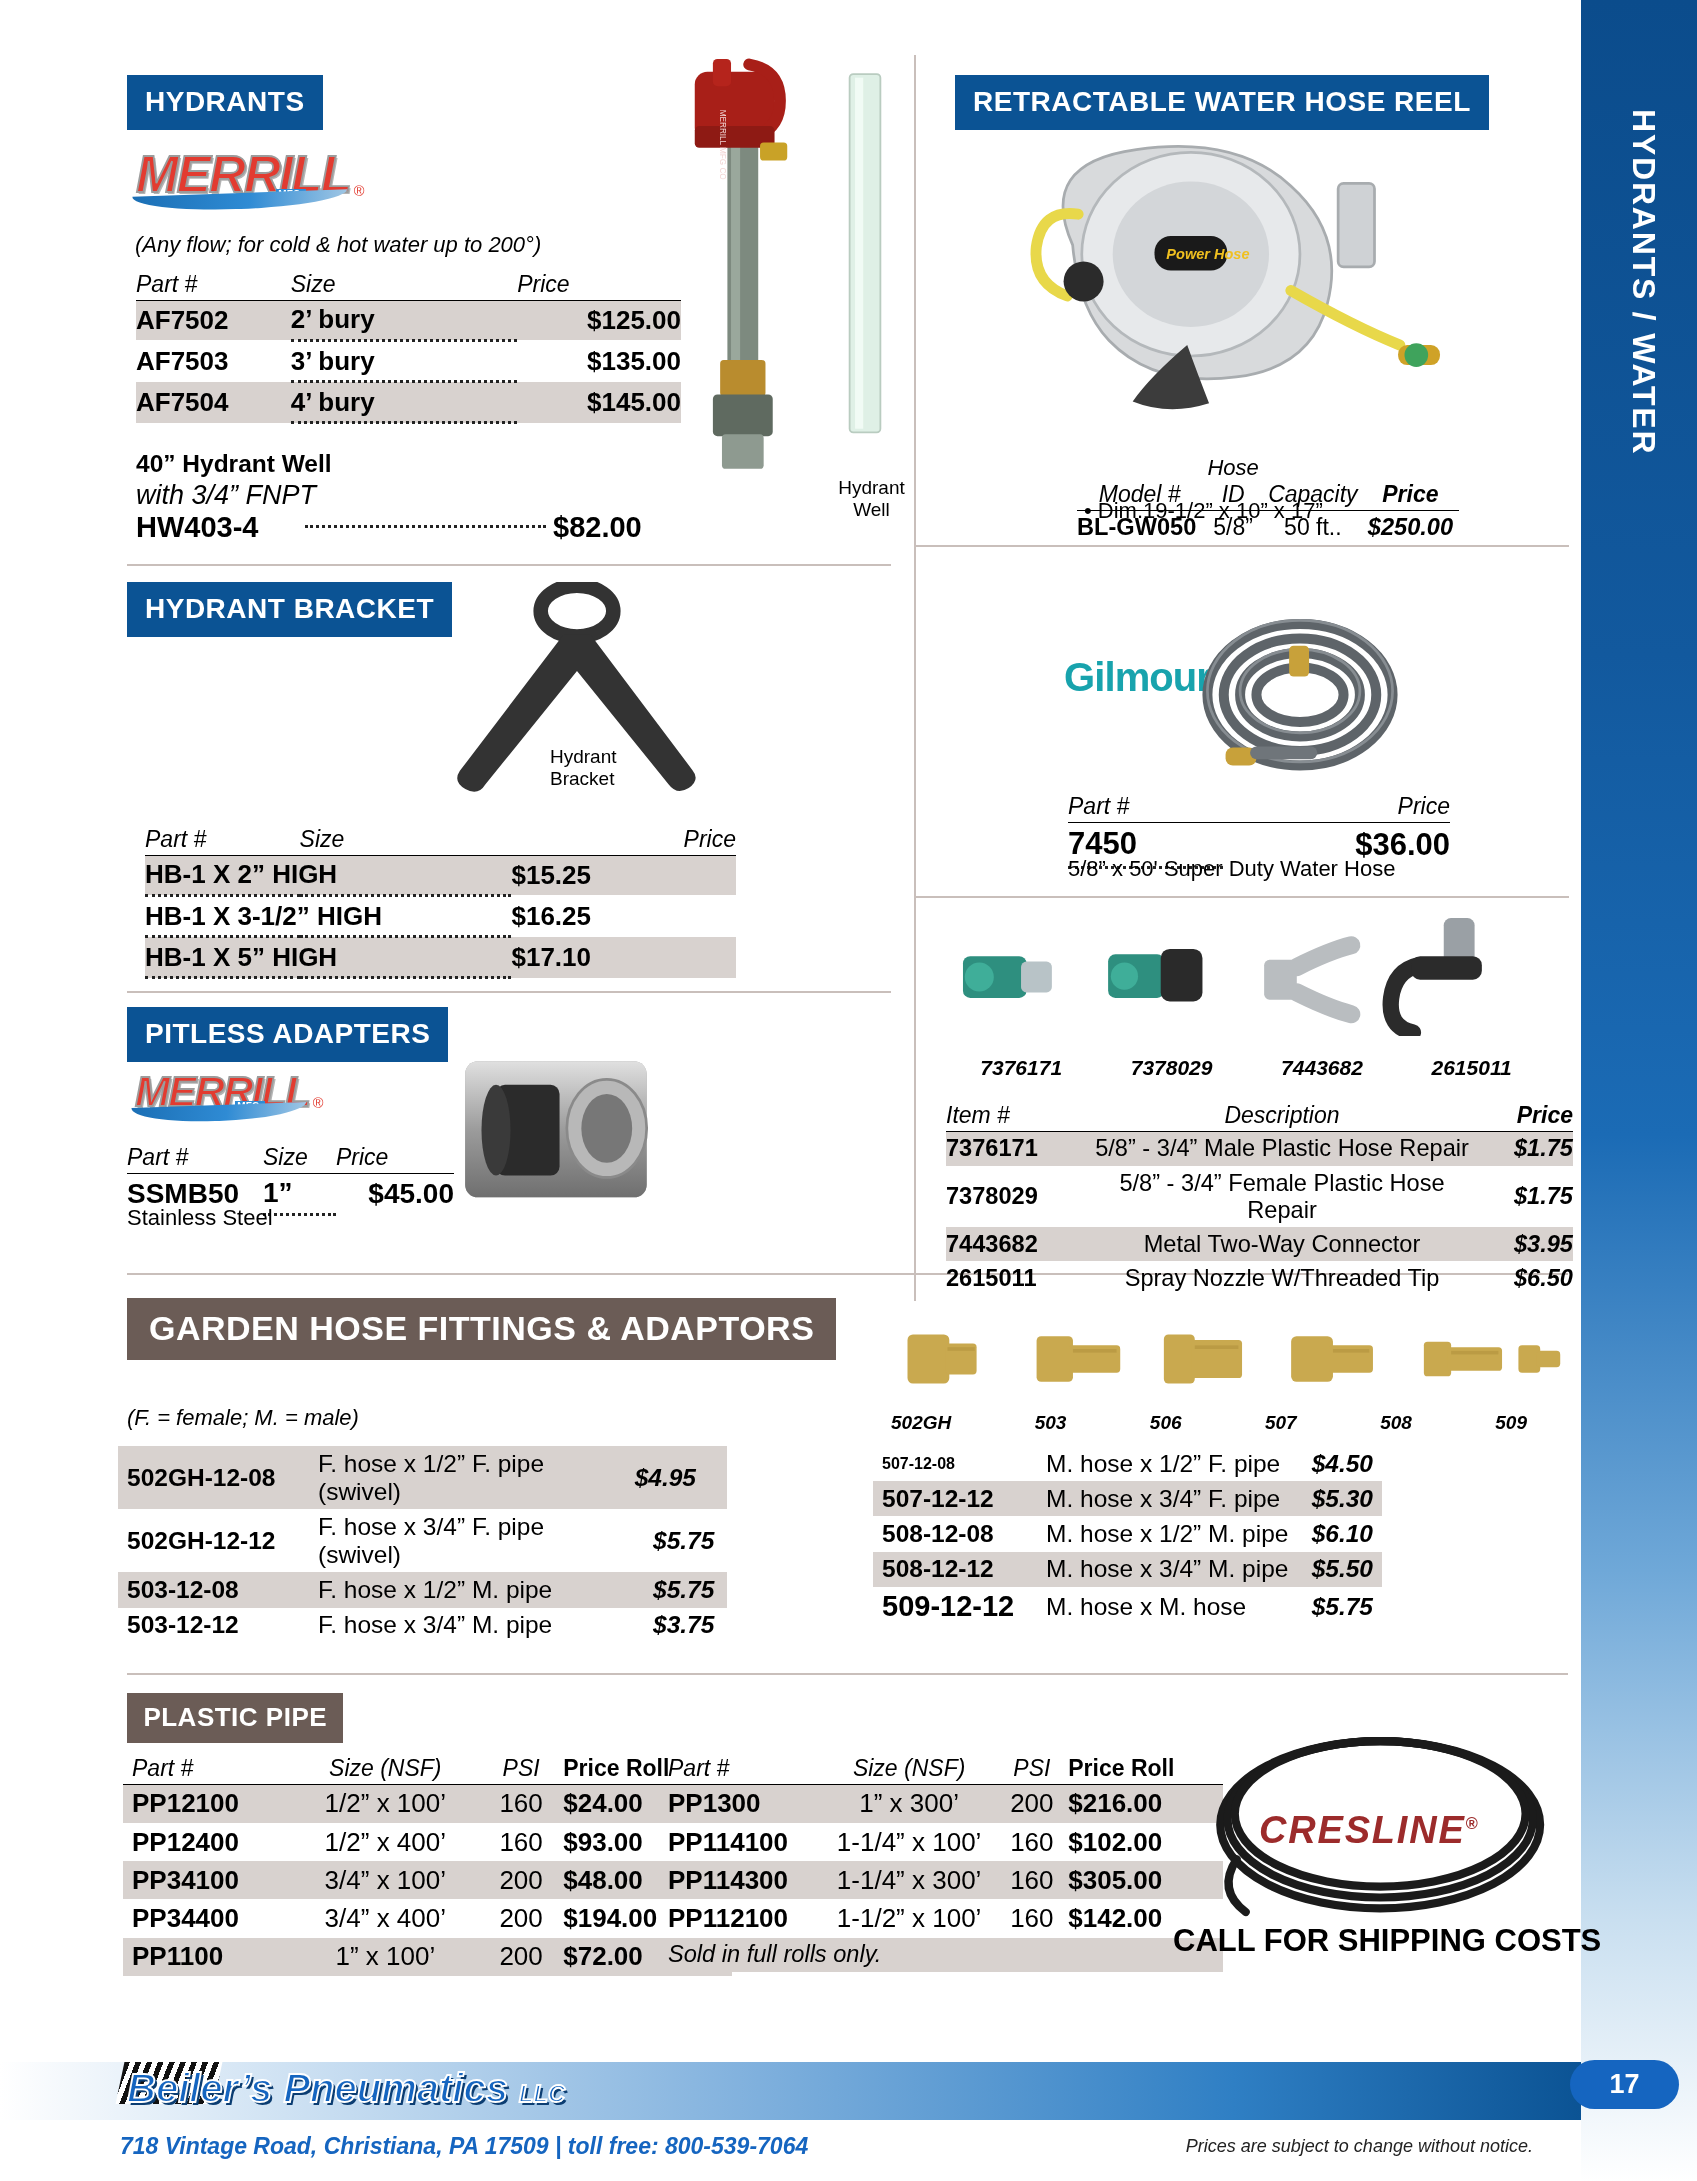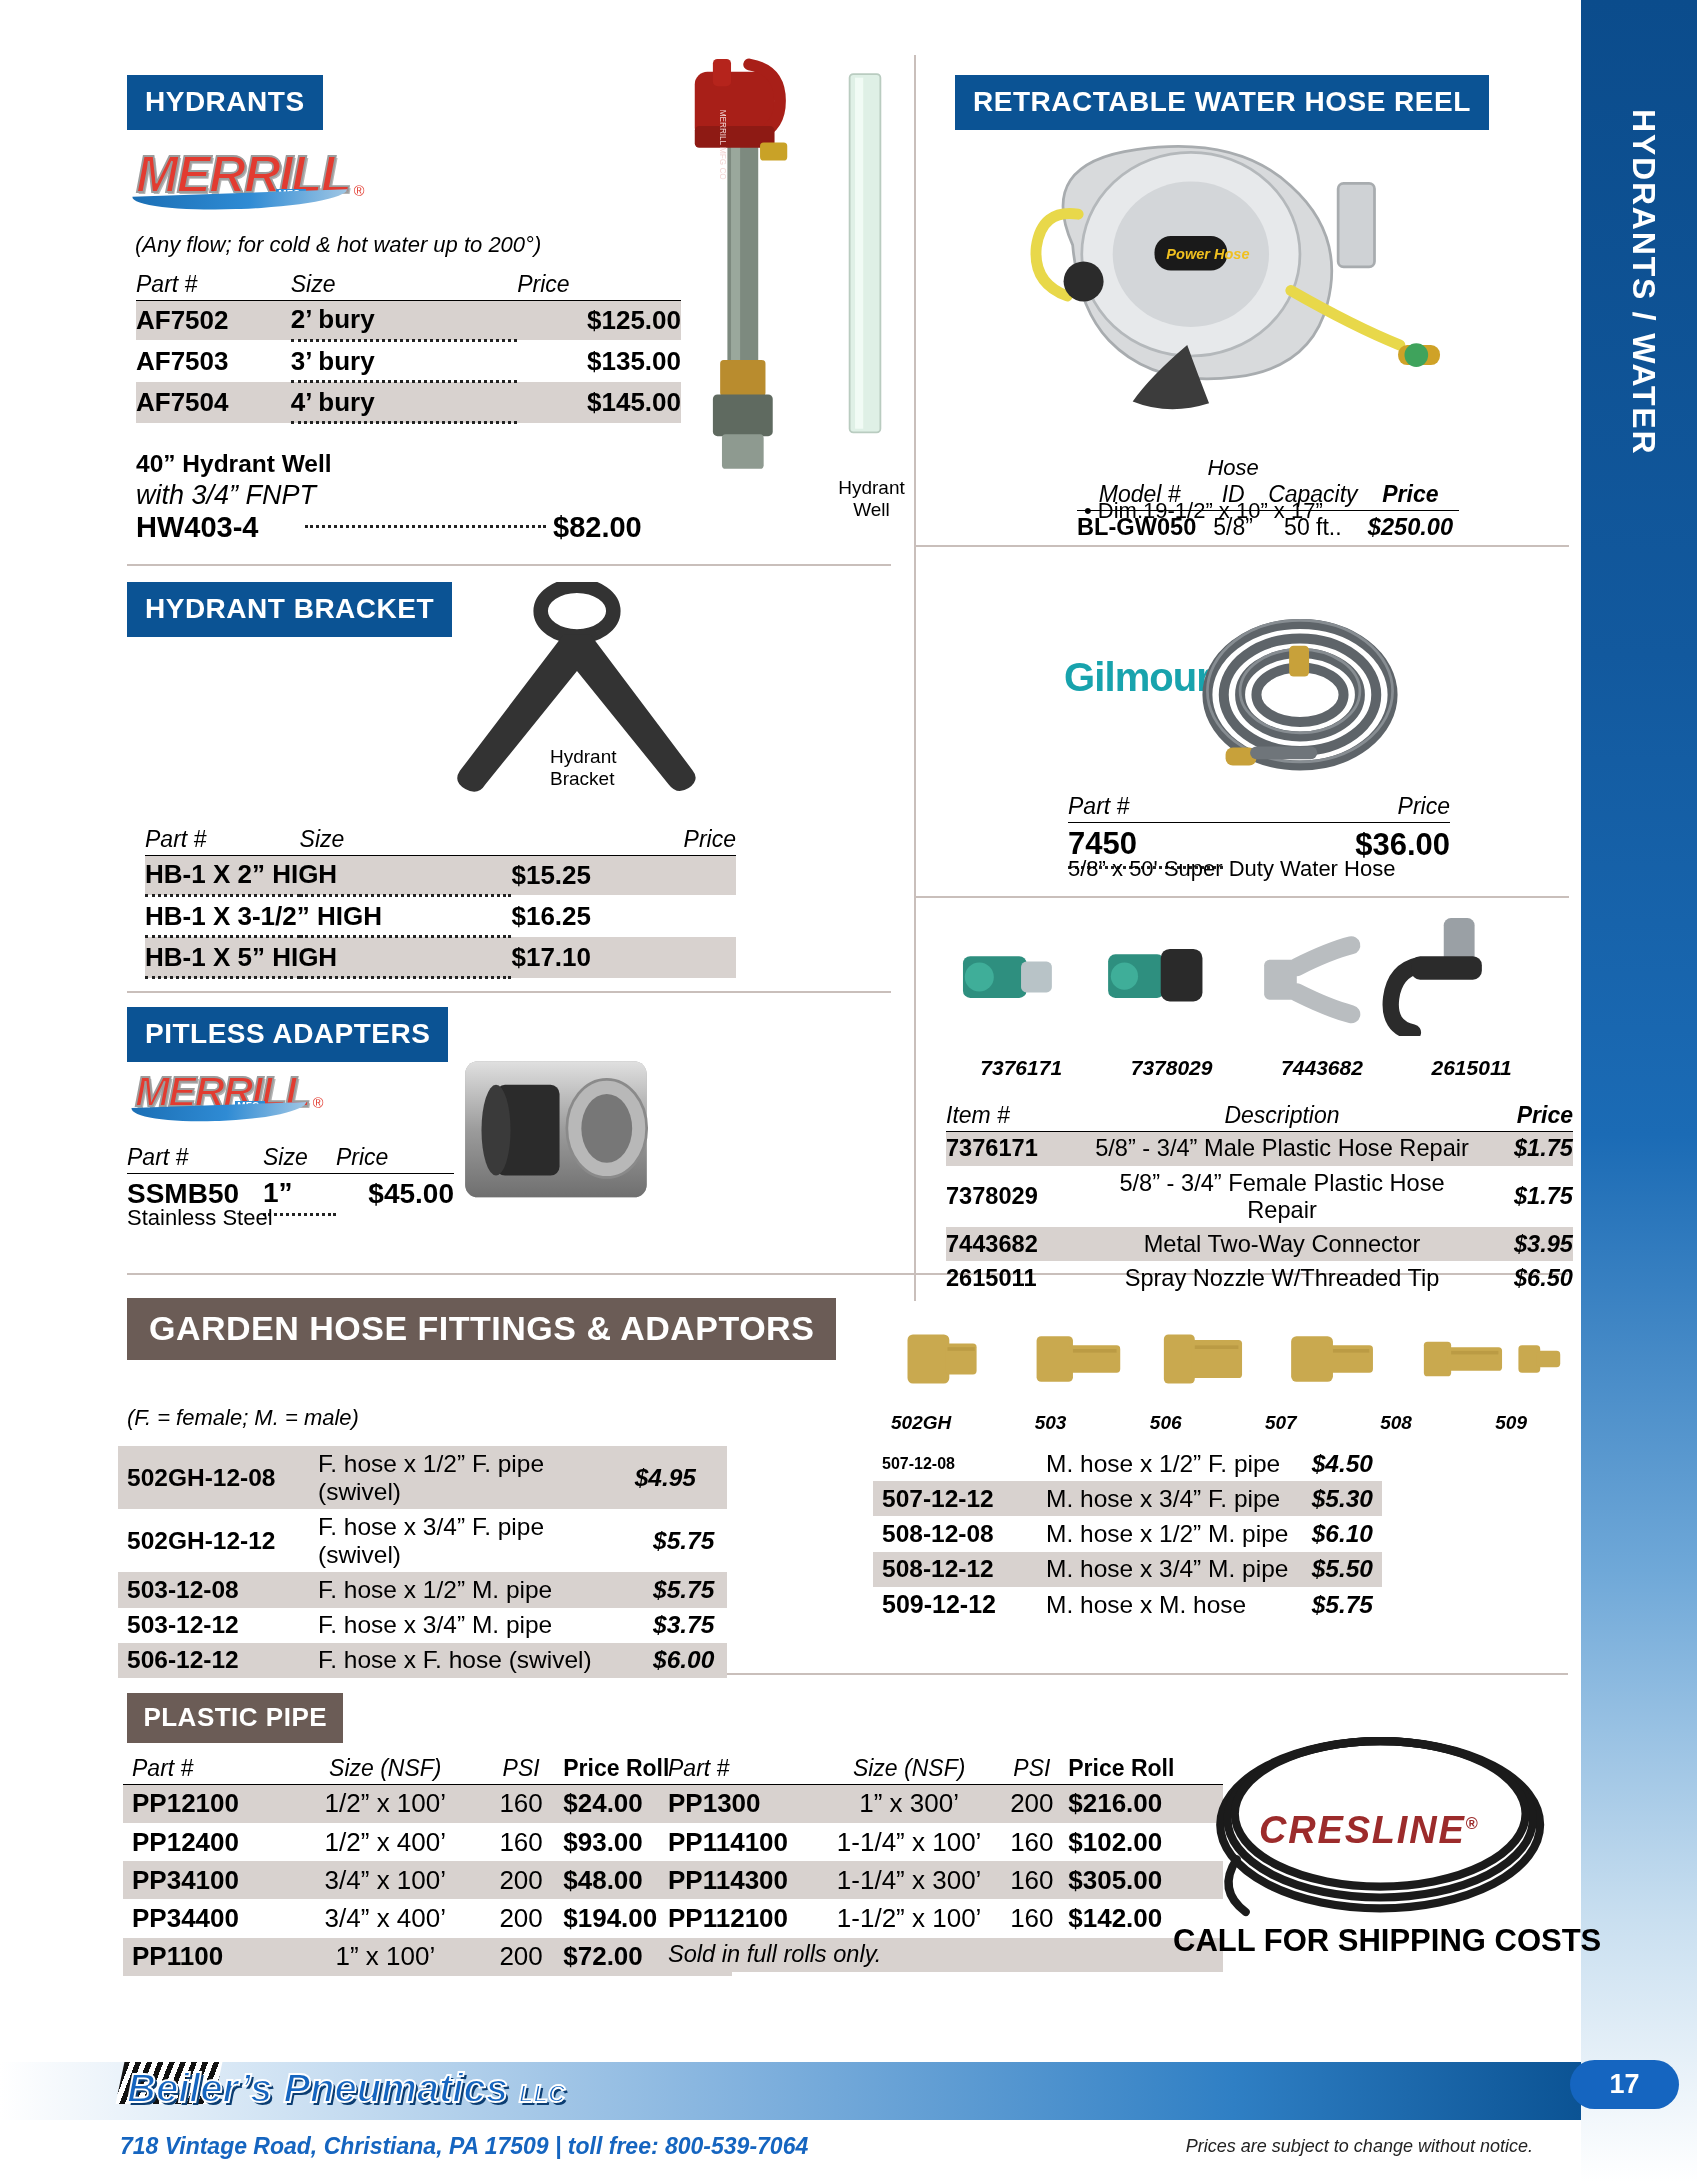--- a/index.html
+++ b/index.html
@@ -455,25 +455,20 @@
       <tr class="row shaded">
         <td class="pn" style="font-size:24.5px;padding-left:9px">503-12-08</td>
         <td style="font-size:24.5px">F. hose x 1/2” M. pipe</td>
         <td class="price" style="font-size:24.5px;font-style:italic;padding-right:12.7px">$5.75</td>
       </tr>
       <tr class="row">
         <td class="pn" style="font-size:24.5px;padding-left:9px">503-12-12</td>
         <td style="font-size:24.5px">F. hose x 3/4” M. pipe</td>
         <td class="price" style="font-size:24.5px;font-style:italic;padding-right:12.7px">$3.75</td>
       </tr>
-      <tr class="row shaded">
-        <td class="pn" style="font-size:24.5px;padding-left:9px">506-12-12</td>
-        <td style="font-size:24.5px">F. hose x F. hose (swivel)</td>
-        <td class="price" style="font-size:24.5px;font-style:italic;padding-right:12.7px">$6.00</td>
-      </tr>
     </tbody>
   </table>
 
   <div style="position:absolute;left:891px;top:1309px;">
     <svg width="673" height="100" viewBox="0 0 740 110">
       <g fill="#c9a94f">
         <rect x="18" y="28" width="46" height="54" rx="6"></rect>
           <rect x="60" y="38" width="34" height="34" rx="4"></rect>
         <rect x="160" y="30" width="40" height="50" rx="5"></rect>
           <rect x="196" y="40" width="56" height="30" rx="4"></rect>
@@ -520,21 +515,21 @@
         <td class="pn" style="font-size:24.5px;padding-left:9px">508-12-08</td>
         <td style="font-size:24.5px">M. hose x 1/2” M. pipe</td>
         <td class="price" style="font-size:24.5px;font-style:italic;padding-right:9px">$6.10</td>
       </tr>
       <tr class="row shaded">
         <td class="pn" style="font-size:24.5px;padding-left:9px">508-12-12</td>
         <td style="font-size:24.5px">M. hose x 3/4” M. pipe</td>
         <td class="price" style="font-size:24.5px;font-style:italic;padding-right:9px">$5.50</td>
       </tr>
       <tr class="row">
-        <td class="pn" style="font-size:25px;padding-left:9px">509-12-12</td>
+        <td class="pn" style="font-size:29px;padding-left:9px">509-12-12</td>
         <td style="font-size:24.5px">M. hose x M. hose</td>
         <td class="price" style="font-size:24.5px;font-style:italic;padding-right:9px">$5.75</td>
       </tr>
     </tbody>
   </table>
 
   <div style="position:absolute;left:127px;top:1693px;">
     <span class="brown-head small">PLASTIC PIPE</span>
   </div>
 

